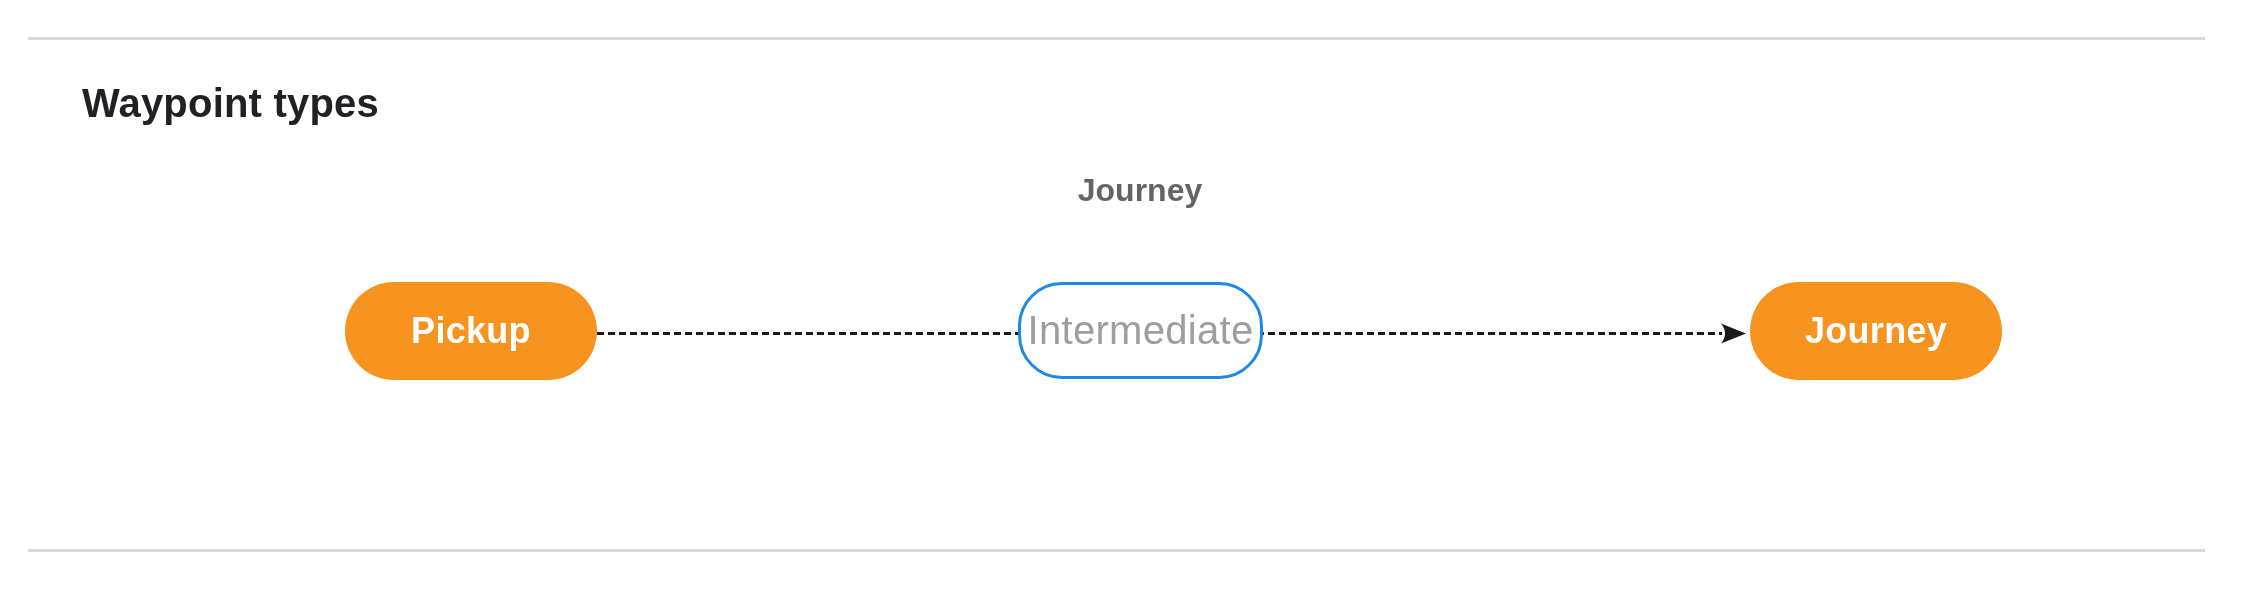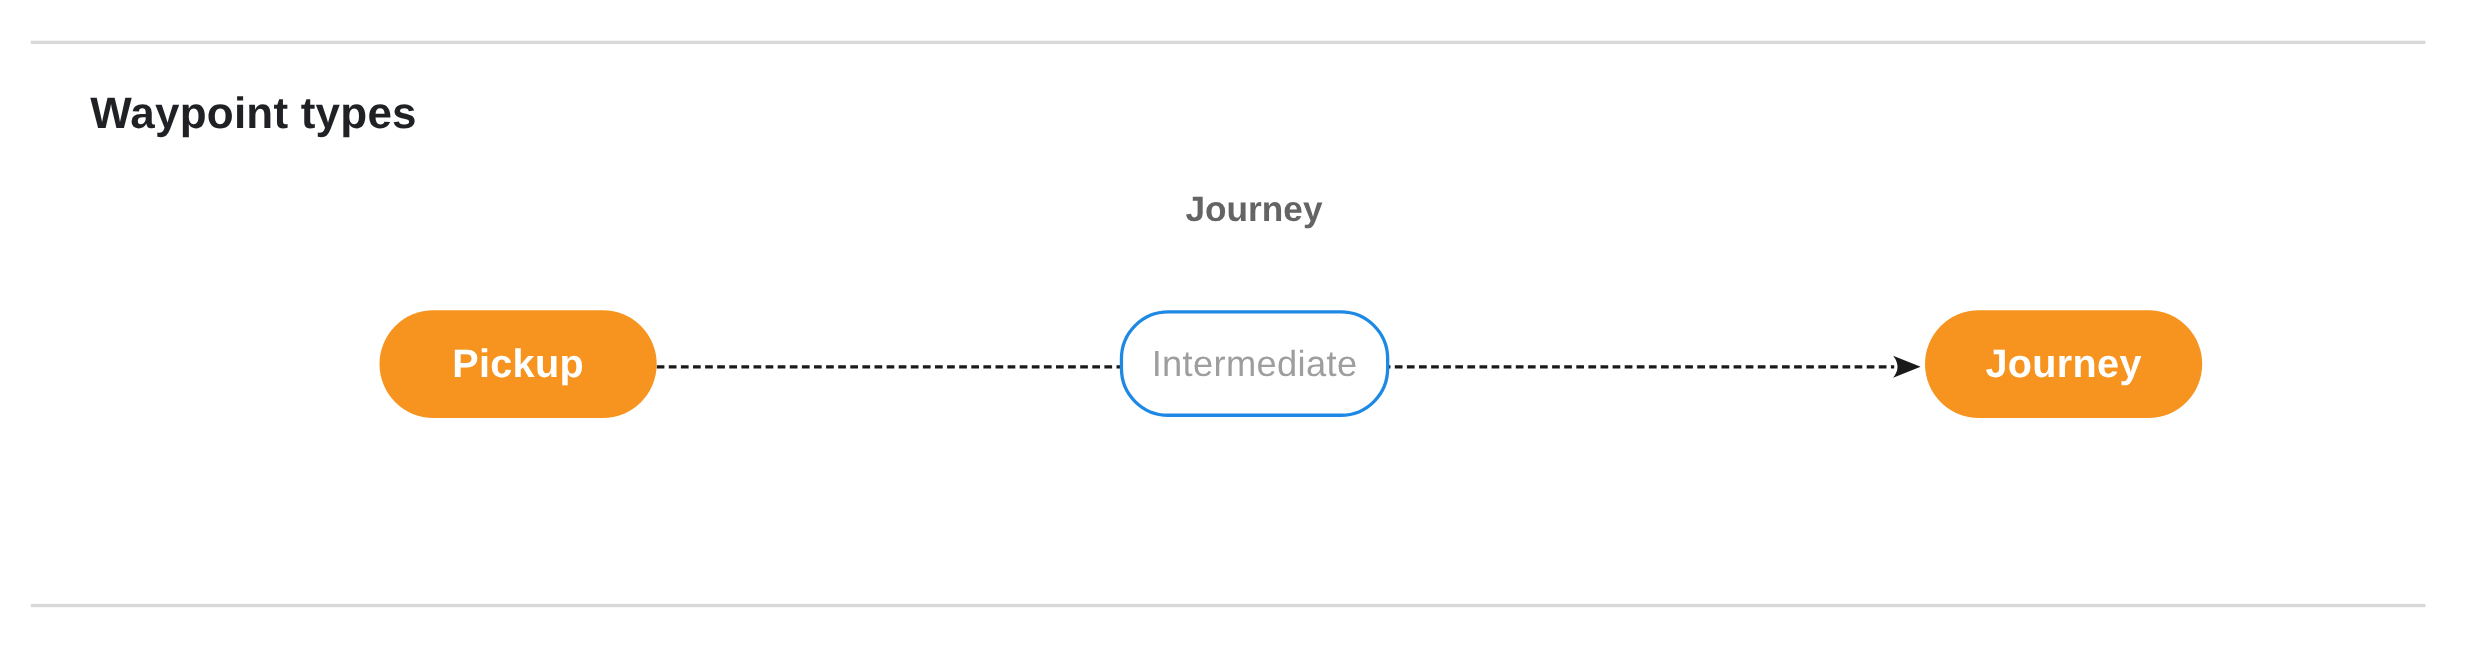--- a/index.html
+++ b/index.html
@@ -79,21 +79,21 @@
   .pill.pickup  { left: 345px; }
   .pill.dropoff { left: 1750px; }
   .pill.intermediate {
     left: 1018px;
     width: 245px;
     height: 97px;
     background: #ffffff;
     border: 3px solid #1e88e5;
     border-radius: 44px;
     color: #9e9e9e;
-    font-size: 33px;
+    font-size: 40px;
     font-weight: 500;
     letter-spacing: 0.3px;
   }
 </style>
 </head>
 <body>
 
 <div class="page">
 
   <div class="divider top"></div>

